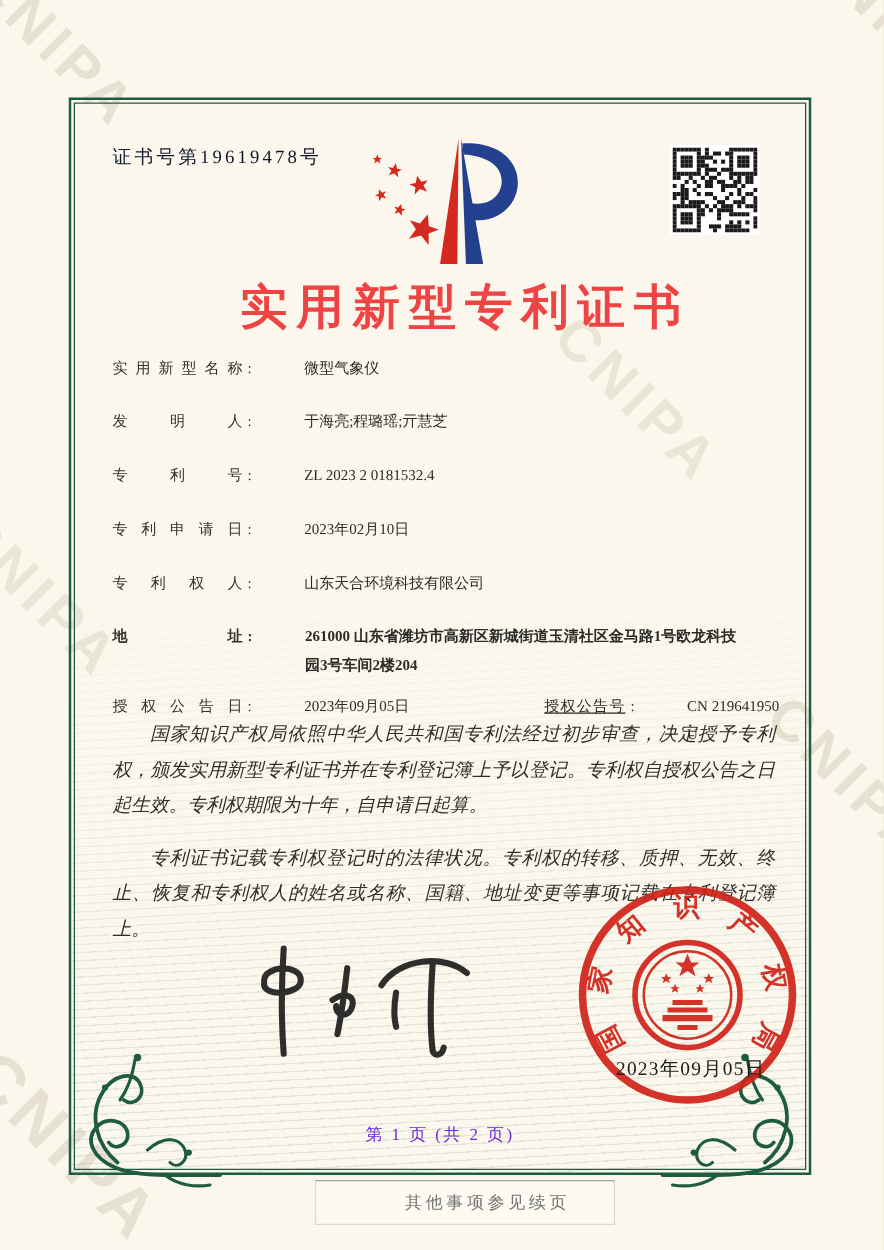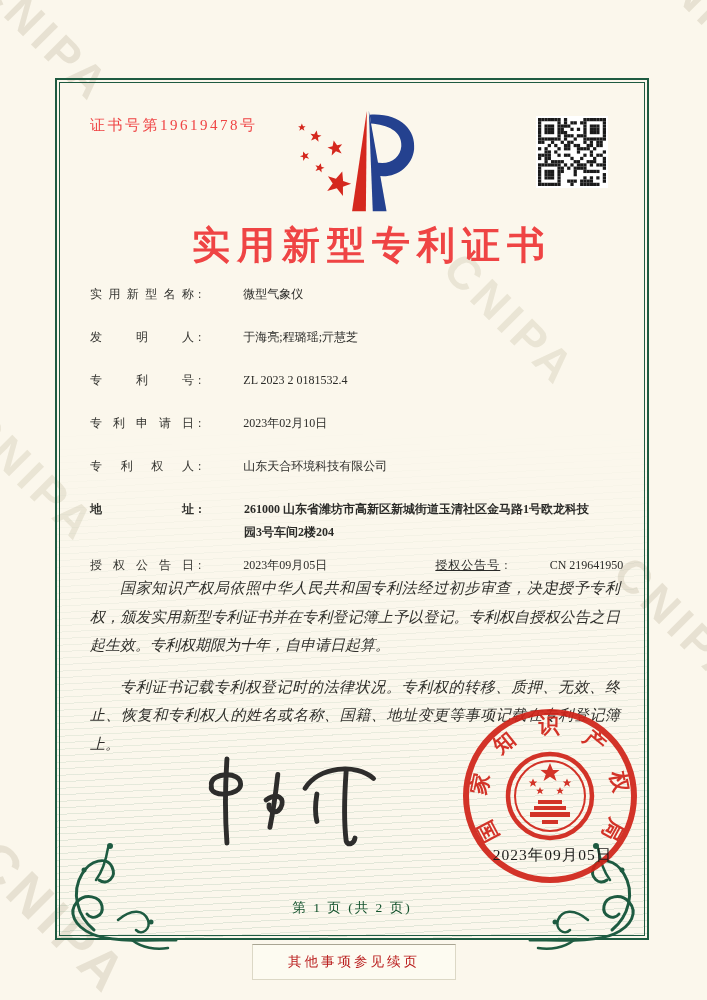--- a/index.html
+++ b/index.html
@@ -24,21 +24,21 @@
 
   
   .frame{position:absolute;z-index:2;left:55px;top:78px;width:590px;height:858px;border:2px solid #1e5b41;}
   .frame::before{content:"";position:absolute;inset:2px;border:1px solid #1e5b41;}
   .corner{position:absolute;z-index:3;width:132px;height:132px;}
   .corner-left{left:46px;top:836px;}
   .corner-right{left:528px;top:836px;transform:scaleX(-1);}
 
   .content{position:absolute;z-index:4;inset:0;}
 
-  .cert-no{position:absolute;left:90px;top:116px;font-size:15px;letter-spacing:2.5px;color:#ef4444;}
+  .cert-no{position:absolute;left:90px;top:116px;font-size:15px;letter-spacing:2.5px;color:#0f172a;}
   .logo{position:absolute;left:293px;top:108px;width:128px;height:110px;}
   .qr{position:absolute;left:536px;top:116px;width:68px;height:68px;background:#fff;padding:2px;}
 
   .title{position:absolute;left:55px;top:220px;width:634px;text-align:center;
          font-size:38px;font-weight:700;letter-spacing:7px;color:#ef4444;}
 
   .fields{position:absolute;left:90px;top:283px;width:534px;font-size:12px;}
   .frow{display:flex;margin-bottom:21px;line-height:22px;}
   .f-label{display:inline-block;width:104px;text-align:justify;text-align-last:justify;flex:none;color:#33332f;}
   .f-colon{flex:none;margin:0 10px 0 4px;color:#33332f;}
@@ -56,26 +56,26 @@
             font-size:16px;font-weight:700;letter-spacing:4px;color:#222;}
   .director div{margin-bottom:11px;}
   .signature{position:absolute;left:182px;top:748px;width:215px;height:100px;}
 
   .seal{position:absolute;left:454px;top:700px;width:192px;height:192px;opacity:.92;}
   .seal-text{font:700 21px "Liberation Serif","DejaVu Serif",serif;letter-spacing:3px;fill:#d02318;}
   .seal-date{position:absolute;left:470px;top:845px;width:165px;text-align:center;
              font-size:15.5px;color:#1c1c1a;letter-spacing:1px;}
 
   .page-num{position:absolute;left:55px;top:899px;width:594px;text-align:center;font-size:13.5px;
-            letter-spacing:2px;color:#14532d;}
+            letter-spacing:2px;color:#6d28d9;}
 
   .cont-tab{position:absolute;z-index:5;left:252px;top:944px;width:202px;height:34px;
             background:#fdfbf1;border:1px solid #dcd8c6;border-top-color:#a9a593;
             display:flex;align-items:center;justify-content:center;
-            font-size:13.5px;letter-spacing:3px;color:#b91c1c;}
+            font-size:13.5px;letter-spacing:3px;color:#737373;padding-left:36px;}
 </style>
 </head>
 <body>
 
 <div class="page">
 
   <div class="wm wm1">CNIPA</div>
   <div class="wm wm2">CNIPA</div>
   <div class="wm wm3">CNIPA</div>
   <div class="wm wm4">CNIPA</div>

